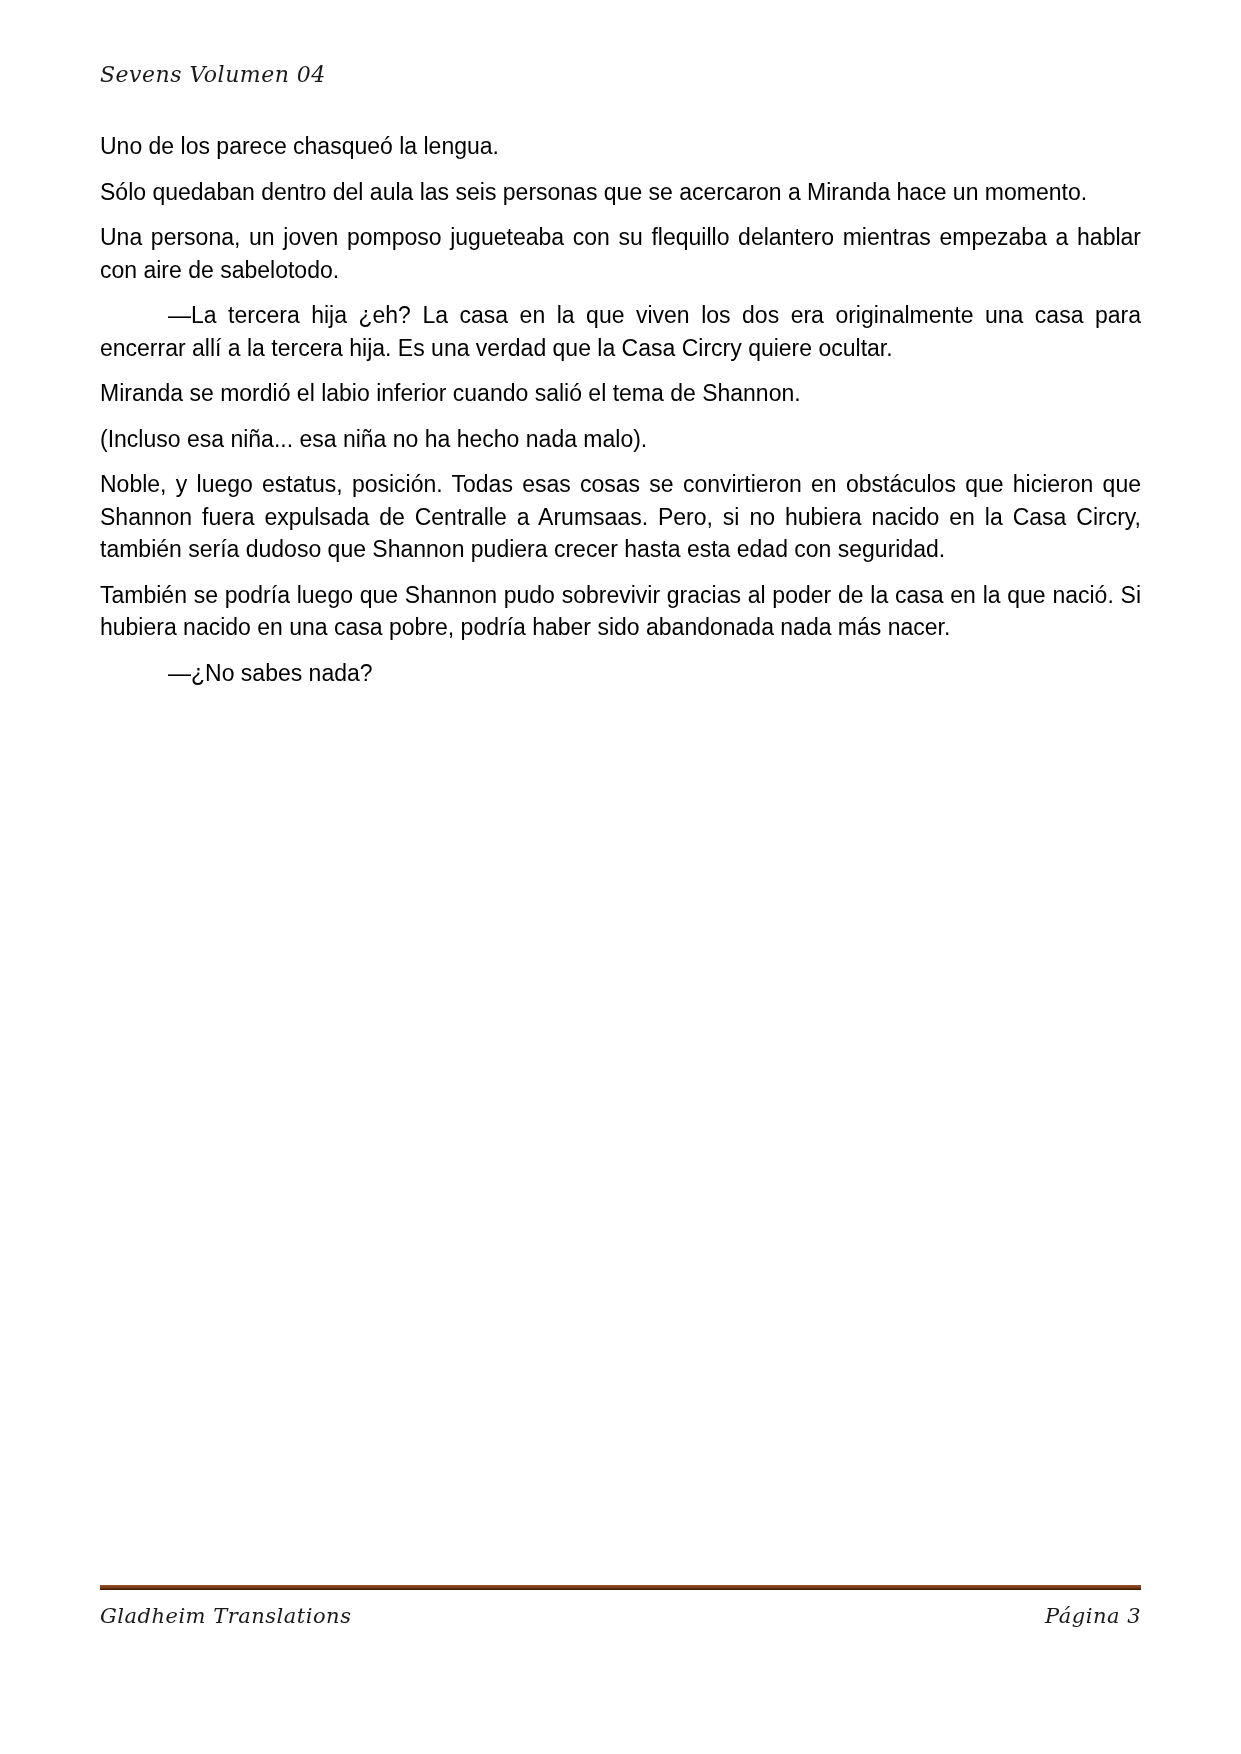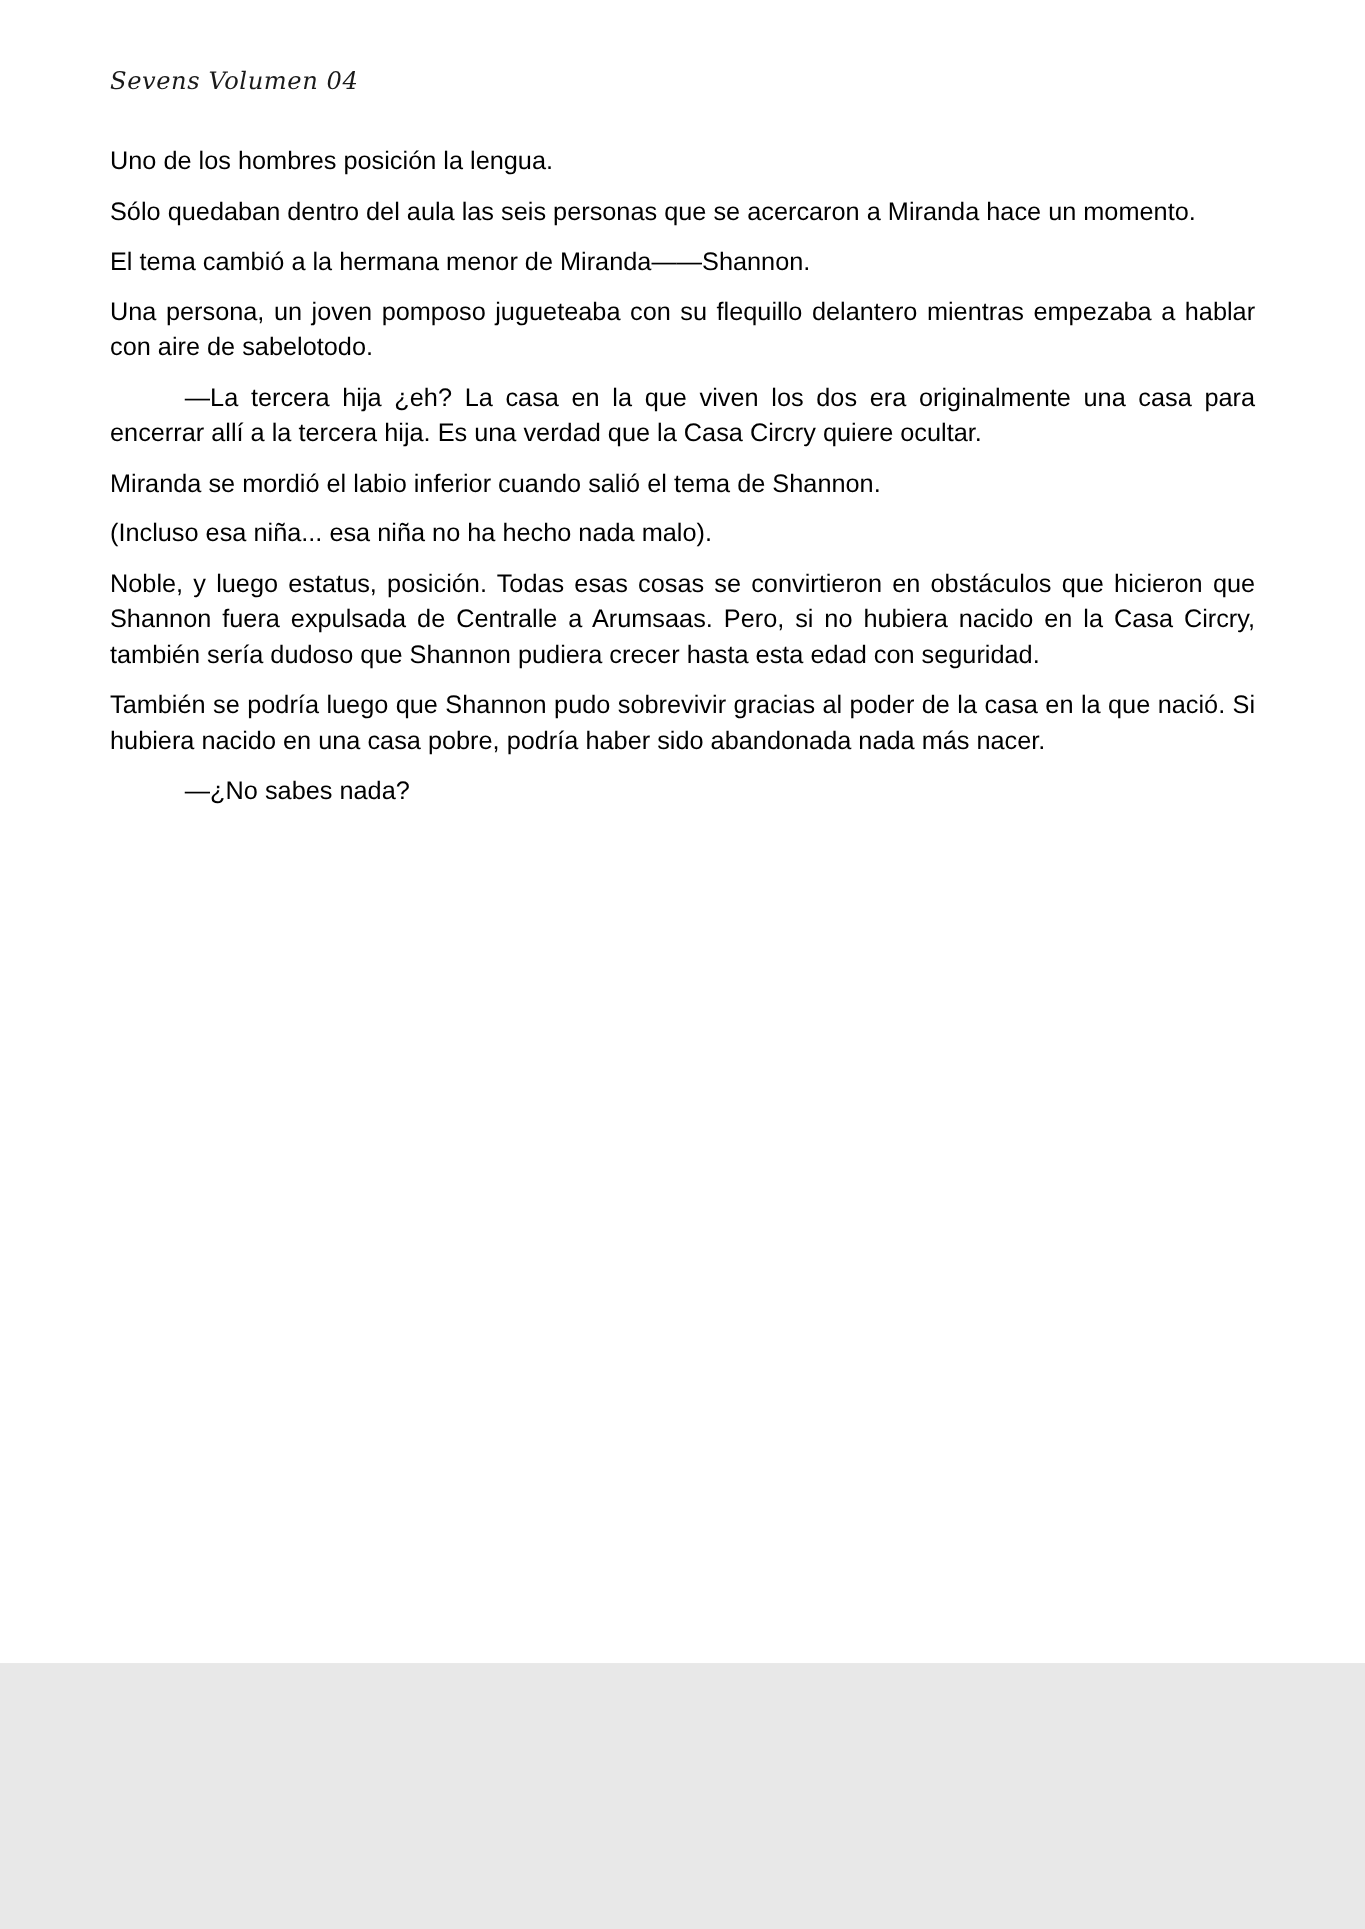--- a/index.html
+++ b/index.html
@@ -1,19 +1,19 @@
 <!DOCTYPE html>
 <html><head>
 <meta charset="utf-8">
 <style>
   html, body { margin: 0; padding: 0; background: #e8e8e8; }
   .page {
     position: relative;
     width: 1241px;
-    height: 1512px;
+    height: 1754px;
     margin: 0 auto;
     background: #ffffff;
     font-family: "Liberation Sans", sans-serif;
     color: #000000;
     overflow: hidden;
   }
   .header {
     position: absolute;
     top: 62px;
     left: 100px;
@@ -64,23 +64,22 @@
 </head>
 <body>
 
 <div class="page">
 
   <div class="header">
     <span>Sevens Volumen 04</span>
   </div>
 
   <div class="doc-body">
-    <p class="para">Uno de los hombres posición la lengua.</p>
+    <p class="para">Uno de los parece chasqueó la lengua.</p>
     <p class="para">Sólo quedaban dentro del aula las seis personas que se acercaron a Miranda hace un momento.</p>
-    <p class="para">El tema cambió a la hermana menor de Miranda——Shannon.</p>
     <p class="para">Una persona, un joven pomposo jugueteaba con su flequillo delantero mientras empezaba a hablar con aire de sabelotodo.</p>
     <p class="para indent">—La tercera hija ¿eh? La casa en la que viven los dos era originalmente una casa para encerrar allí a la tercera hija. Es una verdad que la Casa Circry quiere ocultar.</p>
     <p class="para">Miranda se mordió el labio inferior cuando salió el tema de Shannon.</p>
     <p class="para">(Incluso esa niña... esa niña no ha hecho nada malo).</p>
     <p class="para">Noble, y luego estatus, posición. Todas esas cosas se convirtieron en obstáculos que hicieron que Shannon fuera expulsada de Centralle a Arumsaas. Pero, si no hubiera nacido en la Casa Circry, también sería dudoso que Shannon pudiera crecer hasta esta edad con seguridad.</p>
     <p class="para">También se podría luego que Shannon pudo sobrevivir gracias al poder de la casa en la que nació. Si hubiera nacido en una casa pobre, podría haber sido abandonada nada más nacer.</p>
     <p class="para indent">—¿No sabes nada?</p>
   </div>
 
   <div class="footer">

